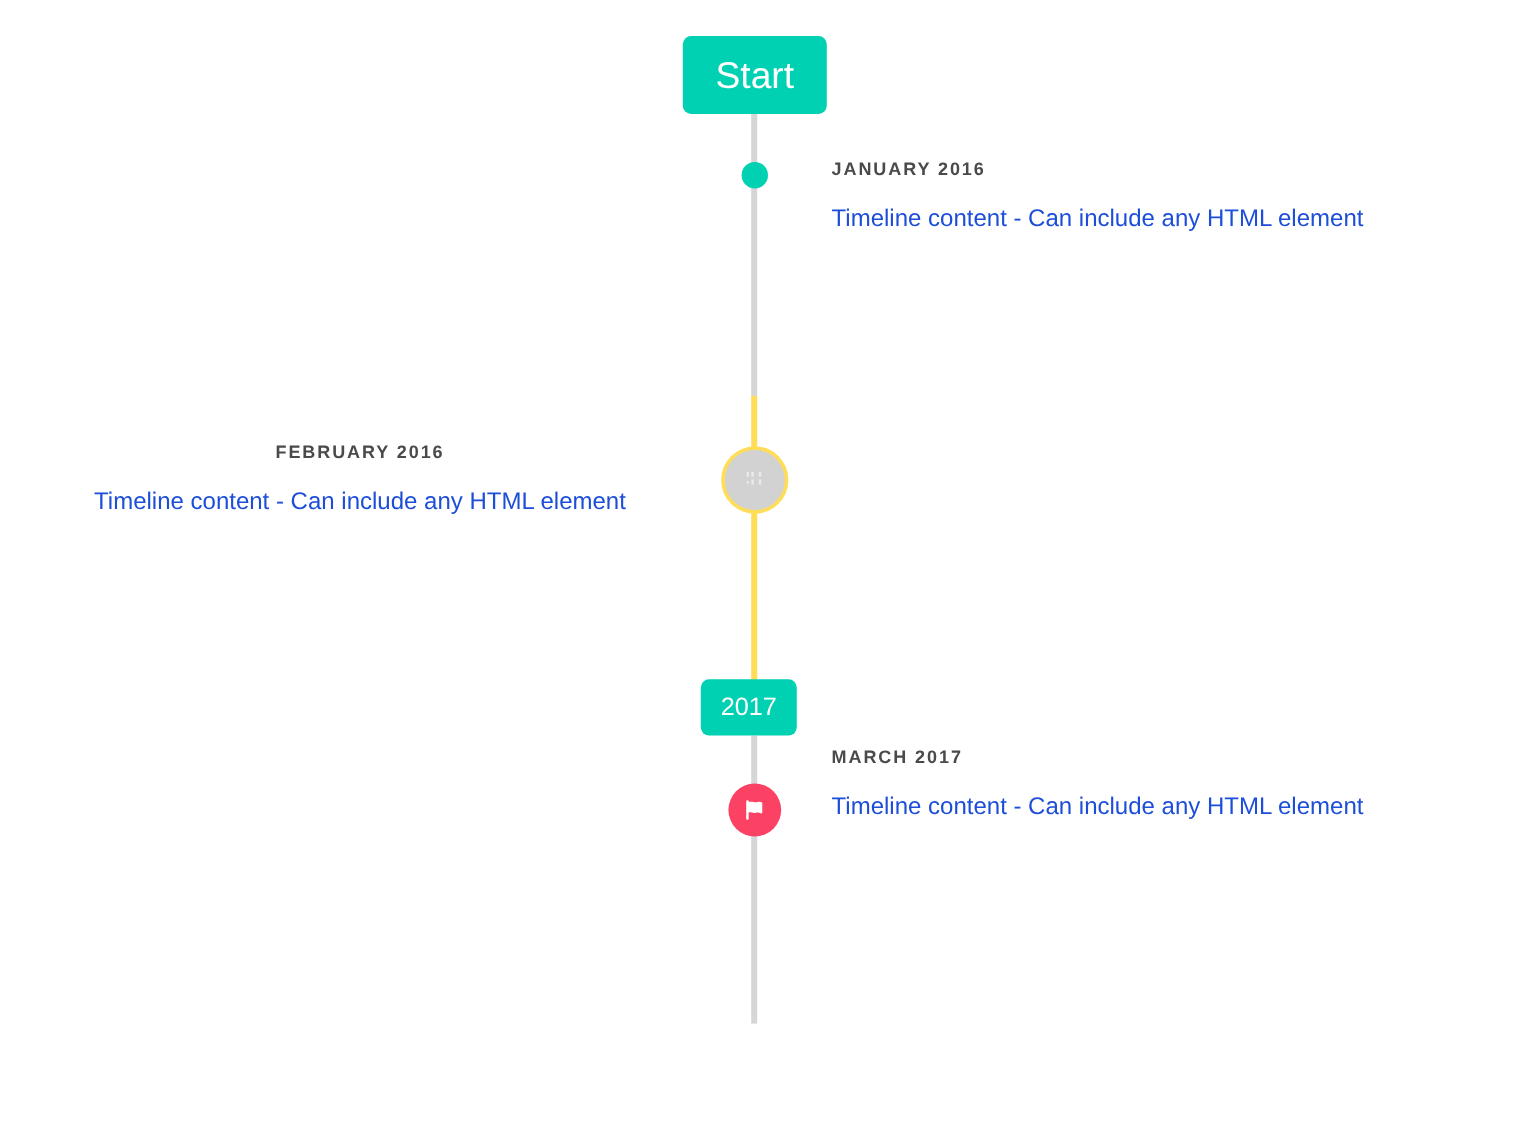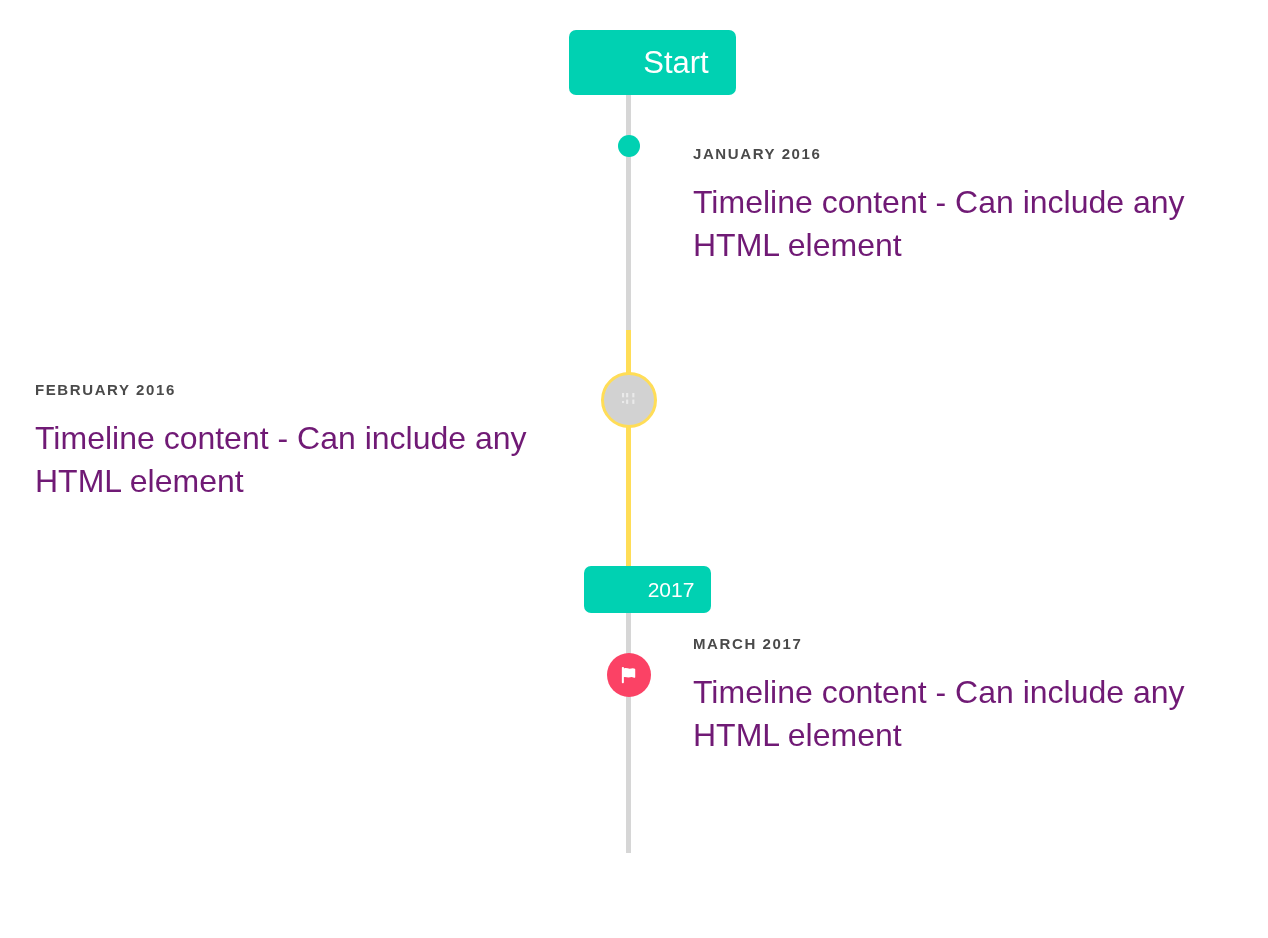--- a/index.html
+++ b/index.html
@@ -41,21 +41,20 @@
     position: absolute;
     background: #00d1b2;
     color: #ffffff;
     border-radius: 7px;
     display: flex;
     align-items: center;
     justify-content: center;
     font-weight: 400;
     z-index: 4;
     white-space: nowrap;
-    padding-left: 47px;
   }
   .badge-start {
     left: 569px; top: 30px;
     width: 120px; height: 65px;
     font-size: 31px;
   }
   .badge-mid {
     left: 584px; top: 566px;
     width: 80px; height: 47px;
     font-size: 21px;
@@ -93,37 +92,37 @@
     background: #fb4265;
   }
 
   .broken-img {
     width: 15px; height: 15px;
     opacity: 0.55;
   }
   .flag-glyph { width: 22px; height: 22px; }
 
   
-  .entry { position: absolute; margin-top: 12px; }
+  .entry { position: absolute; }
 
   .entry-right { left: 693px; width: 530px; text-align: left; }
-  .entry-left  { left: 35px;  width: 530px; text-align: left; }
+  .entry-left  { left: 35px;  width: 530px; text-align: center; }
 
   .entry-date {
     font-size: 15px;
     font-weight: 700;
     letter-spacing: 1.6px;
     color: #4a4a4a;
     line-height: 1.1;
     margin: 0 0 18px 0;
   }
   .entry-body {
-    font-size: 32px;
+    font-size: 20px;
     font-weight: 400;
-    color: #701a75;
+    color: #1d4ed8;
     line-height: 1.37;
     margin: 0;
   }
 
   .entry-jan   { top: 134px; }
   .entry-feb   { top: 370px; }
   .entry-march { top: 624px; }
 </style>
 </head>
 <body>

